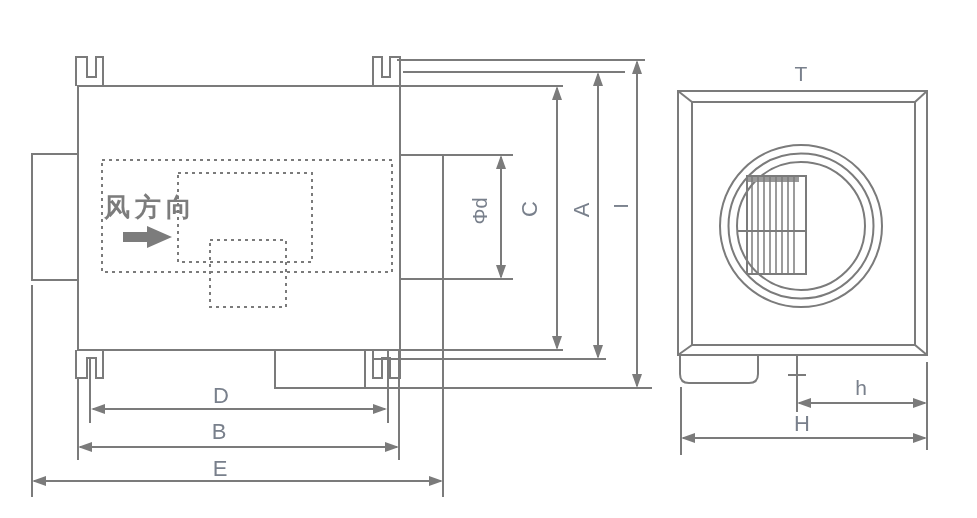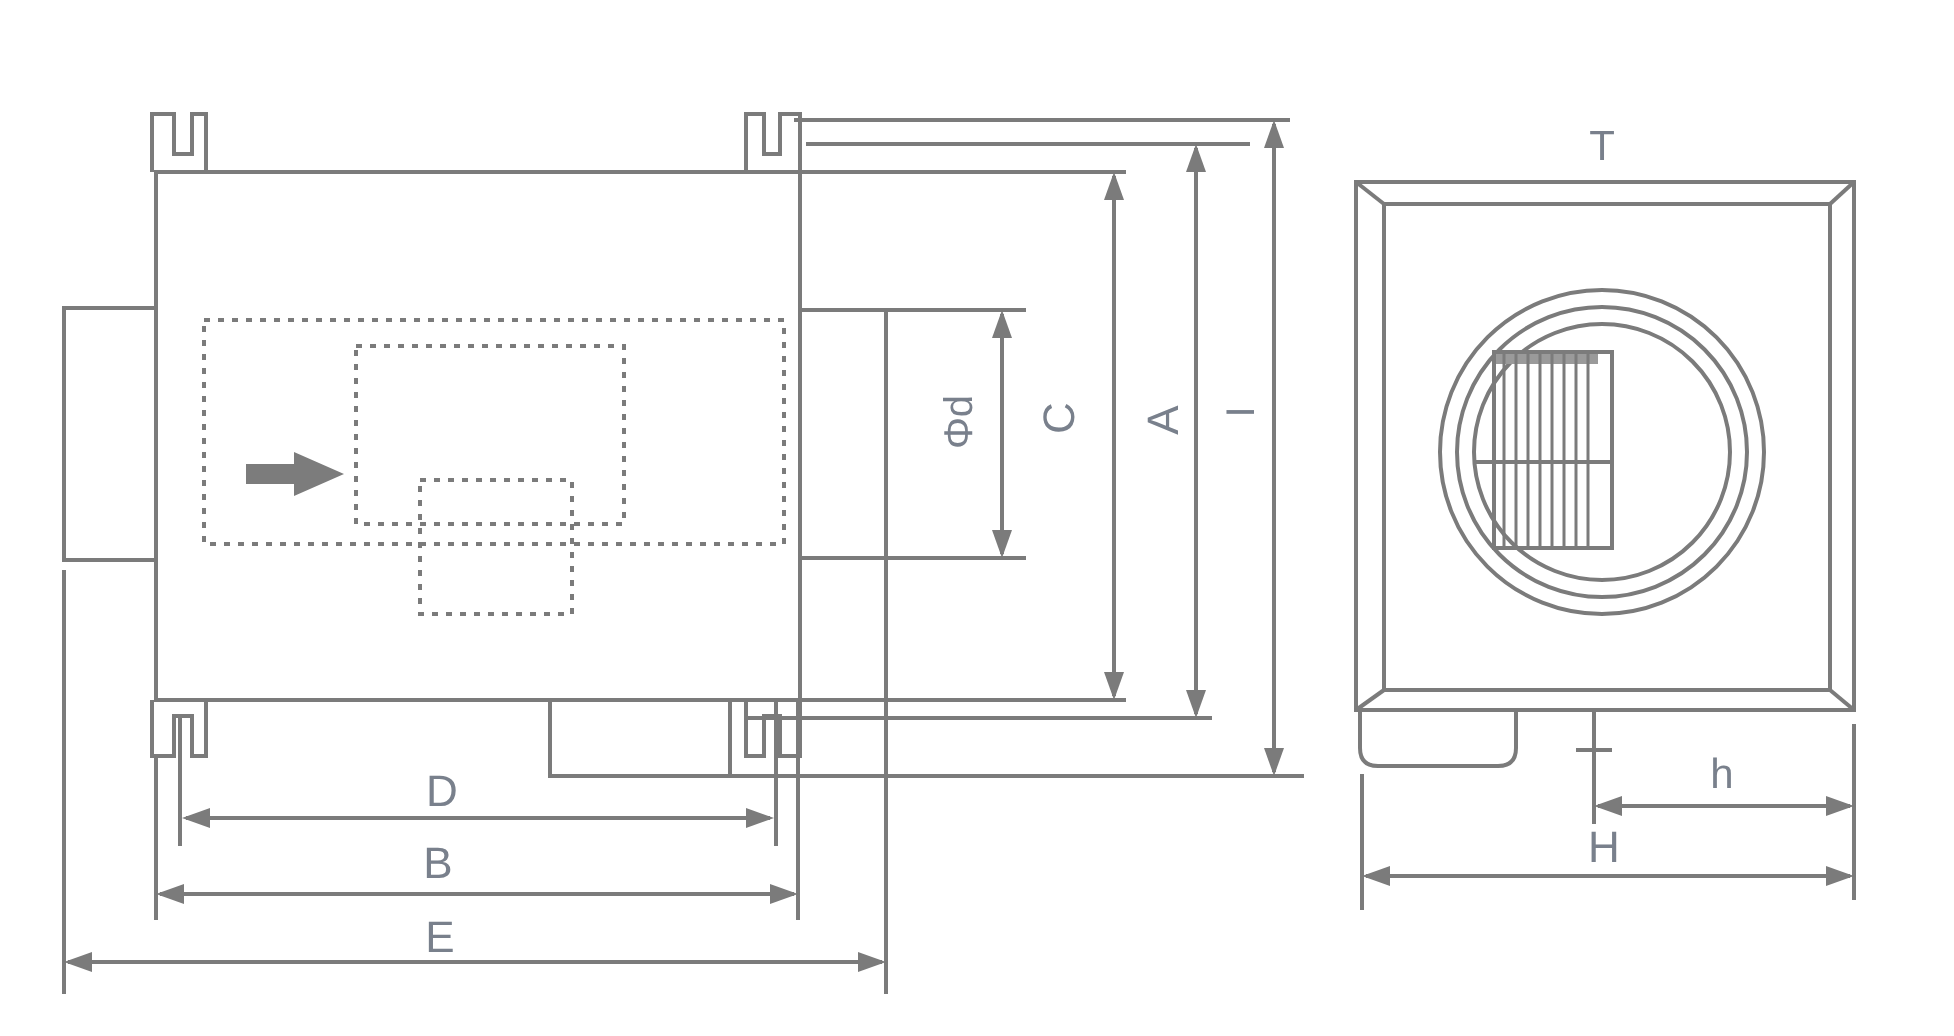--- a/index.html
+++ b/index.html
@@ -134,20 +134,21 @@
         <g fill="#7b7b7b" stroke="none">
           <polygon points="797,403 811,398 811,408"></polygon>
           <polygon points="927,403 913,398 913,408"></polygon>
           <polygon points="681,438 695,433 695,443"></polygon>
           <polygon points="927,438 913,433 913,443"></polygon>
         </g>
       </g>
     </g>
   </svg>
 
+  <div class="cjk-label" style="left:104px;top:194px;">风方向</div>
 
   <div class="dim-label rot" style="left:450px;top:201px;width:60px;font-size:20px;">Φd</div>
   <div class="dim-label rot" style="left:500px;top:198px;width:60px;">C</div>
   <div class="dim-label rot" style="left:552px;top:199px;width:60px;">A</div>
   <div class="dim-label rot" style="left:591px;top:196px;width:60px;font-size:20px;">I</div>
 
   <div class="dim-label" style="left:191px;top:385px;width:60px;">D</div>
   <div class="dim-label" style="left:189px;top:421px;width:60px;">B</div>
   <div class="dim-label" style="left:190px;top:458px;width:60px;">E</div>
 

